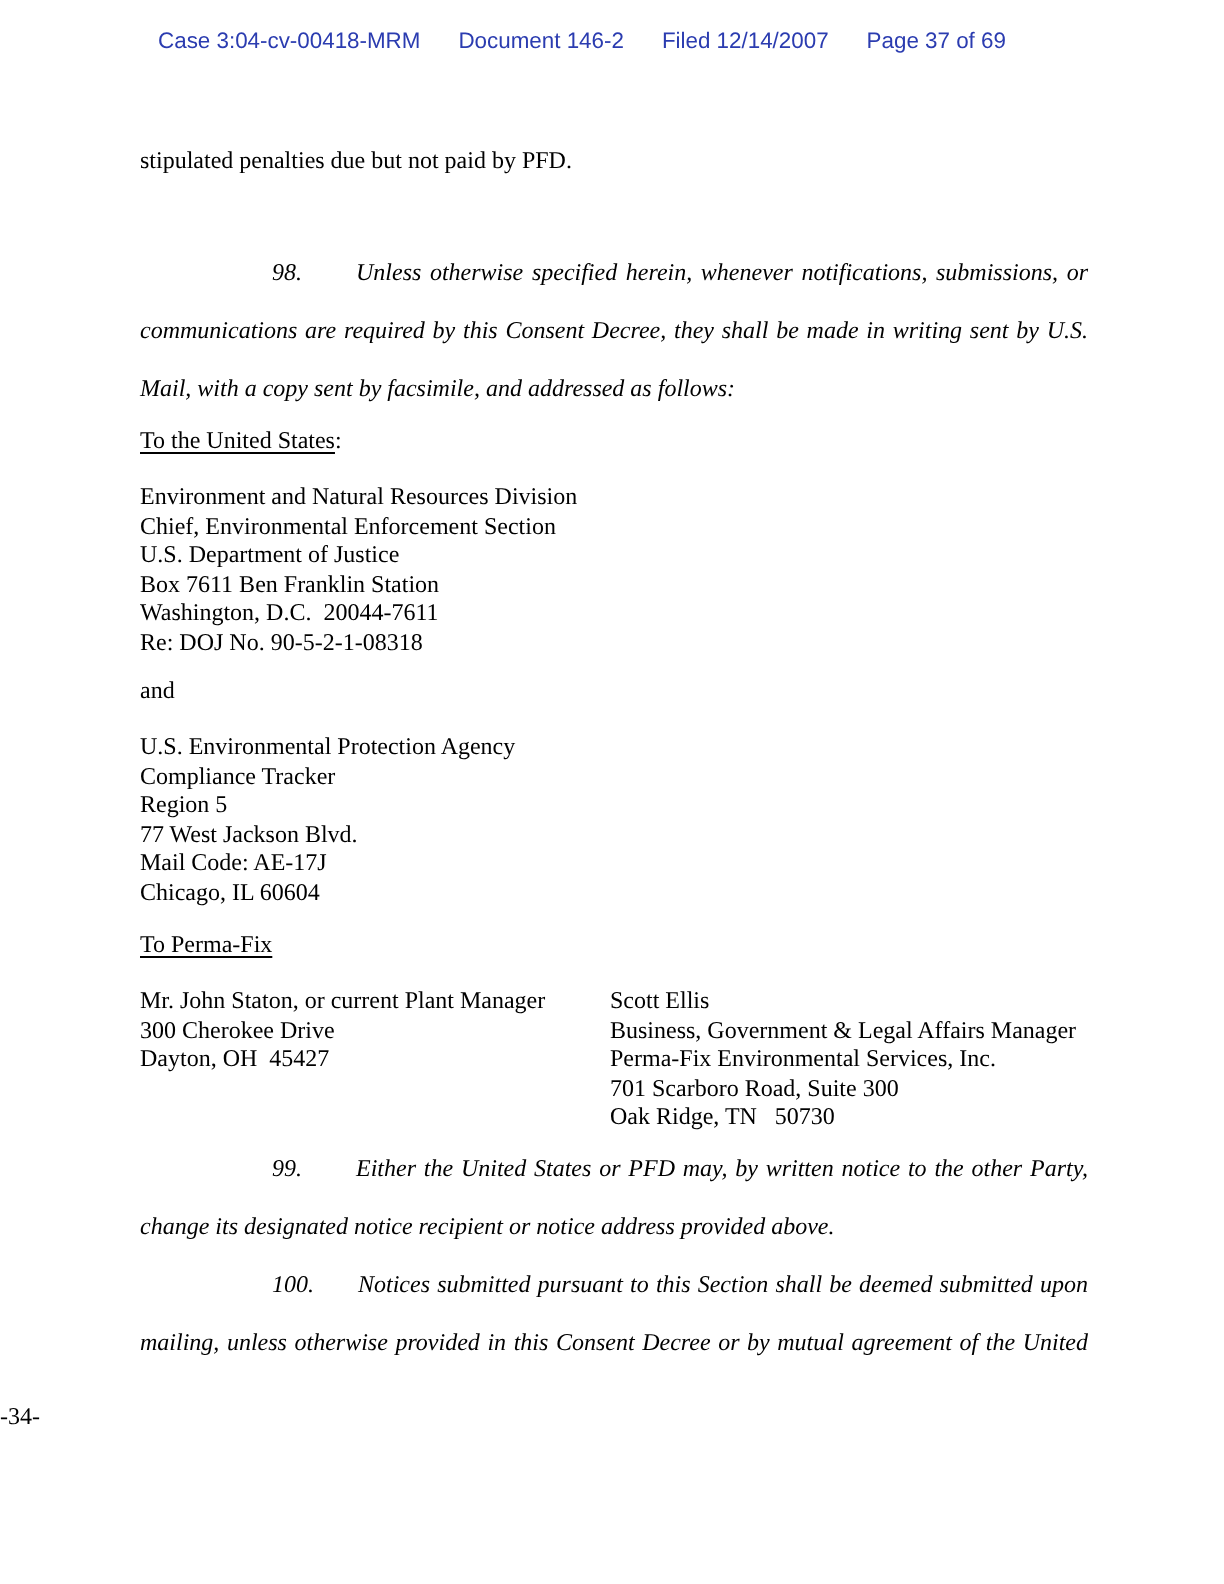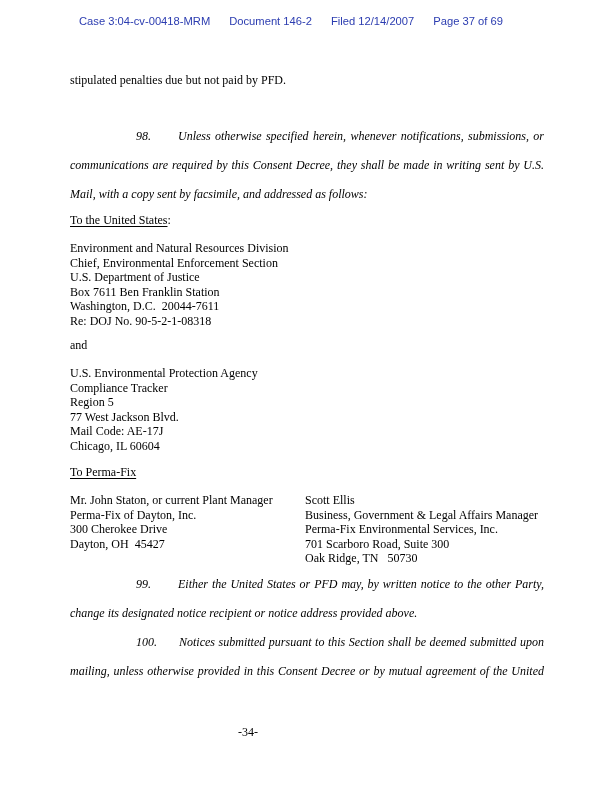--- a/index.html
+++ b/index.html
@@ -39,23 +39,21 @@
   .u { text-decoration: underline; text-underline-offset: 2px; }
   .hsp { white-space: pre; }
   .addr div { white-space: pre; }
   .col-left  { position: absolute; left: 70px;  width: 235px; }
   .col-right { position: absolute; left: 305px; width: 250px; }
   .footer {
     position: absolute;
     top: 701px;
     left: 0;
     width: 496px;
-    text-align: center;
     line-height: 14.6px;
-    margin-top: 24px;
   }
 </style>
 </head>
 <body>
 
 <div class="page">
 
   <div class="header">
     <span>Case 3:04-cv-00418-MRM</span>
     <span>Document 146-2</span>
@@ -93,21 +91,20 @@
     <div>Mail Code: AE-17J</div>
     <div>Chicago, IL 60604</div>
   </div>
 
   <div class="block sline" style="top:465px">
     <span class="u">To Perma-Fix</span>
   </div>
 
   <div class="col-left sline addr" style="top:493px">
     <div>Mr. John Staton, or current Plant Manager</div>
-    <div>Perma-Fix of Dayton, Inc.</div>
     <div>300 Cherokee Drive</div>
     <div>Dayton, OH  45427</div>
   </div>
 
   <div class="col-right sline addr" style="top:493px">
     <div>Scott Ellis</div>
     <div>Business, Government &amp; Legal Affairs Manager</div>
     <div>Perma-Fix Environmental Services, Inc.</div>
     <div>701 Scarboro Road, Suite 300</div>
     <div>Oak Ridge, TN   50730</div>

